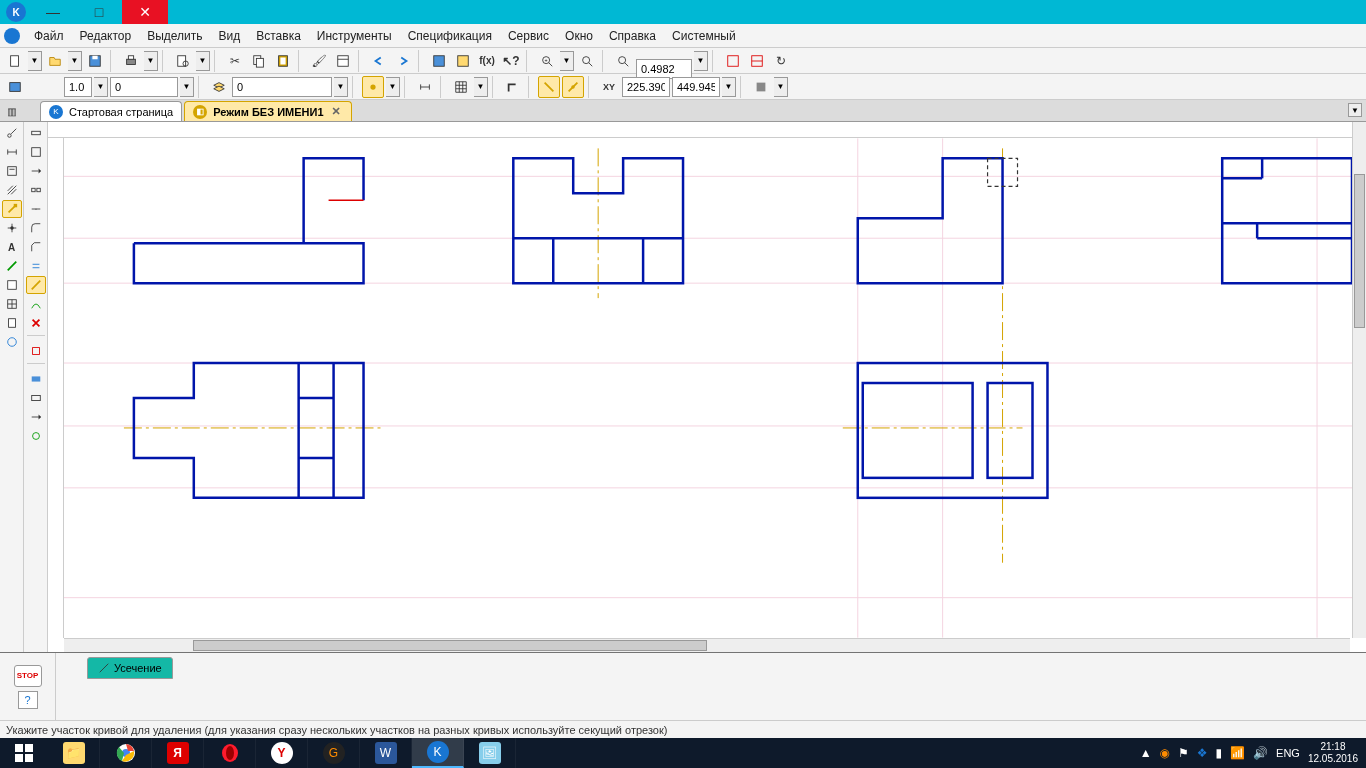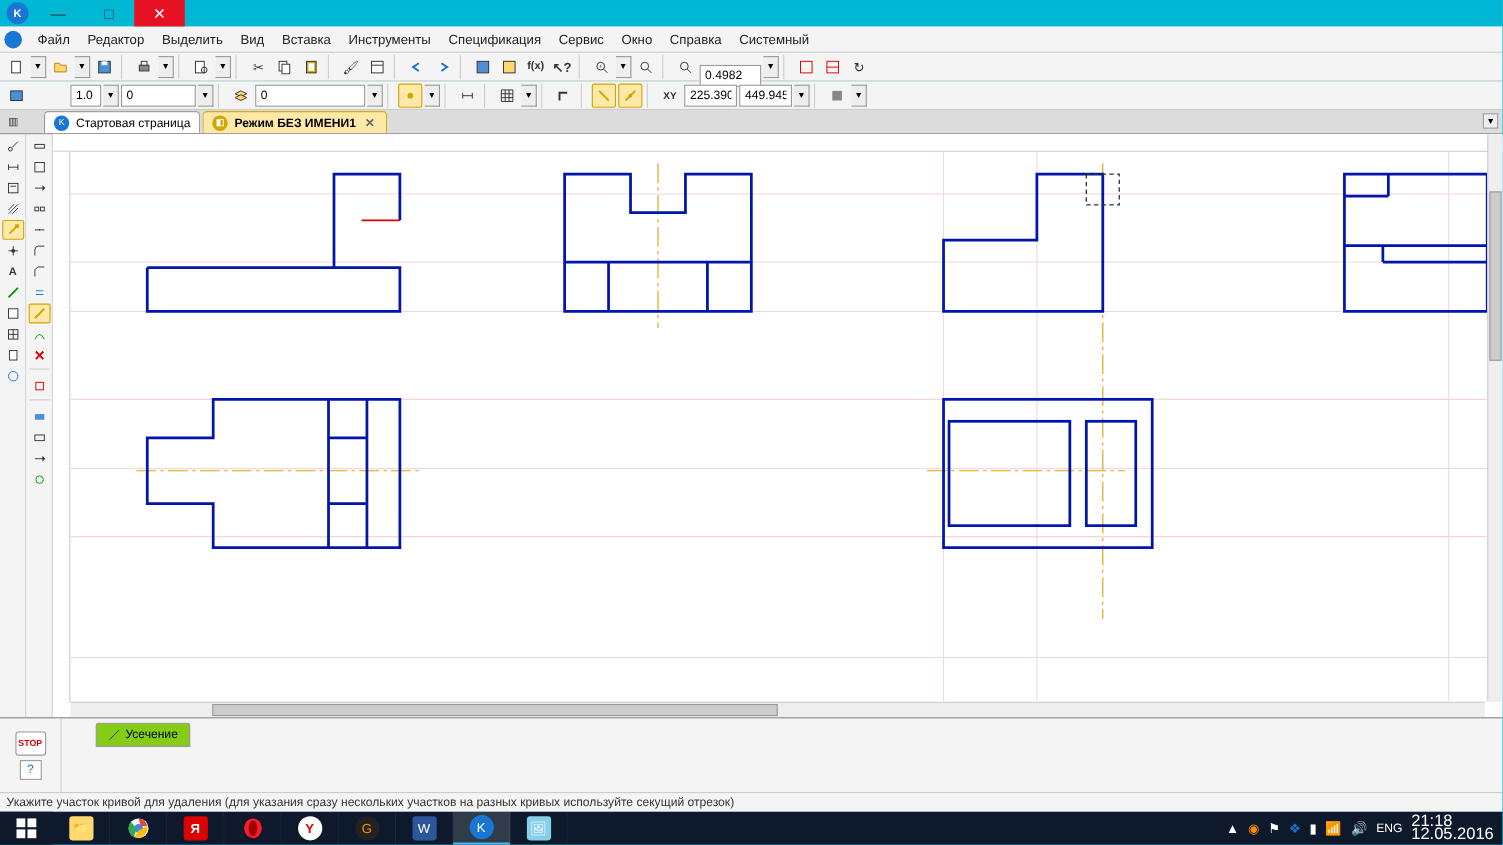--- a/index.html
+++ b/index.html
@@ -57,34 +57,34 @@
 
 
 .prop-panel { height:68px; background:#f4f4f4; border-top:1px solid #737373; display:flex;gap:23px; }
 .prop-left { width:56px; border-right:1px solid #ccc; display:flex; flex-direction:column; align-items:center; justify-content:center; gap:4px; }
 .stop-btn { width:28px; height:22px; background:#fff; border:1px solid #999; color:#d00; font-size:8px; font-weight:bold; display:flex; align-items:center; justify-content:center; border-radius:3px; }
 .help-btn { width:20px; height:18px; border:1px solid #999; background:#fff; display:flex; align-items:center; justify-content:center; font-size:11px; color:#1976d2; }
 .prop-body { flex:1; display:flex; flex-direction:column; }
 .prop-row1 { height:34px; display:flex; align-items:center; padding:0 8px; gap:8px; font-size:12px; border-bottom:1px solid #ddd; }
 .mode-btn { width:24px; height:22px; background:#ffe9a8; border:1px solid #d4a400; display:flex; align-items:center; justify-content:center; }
 .prop-row2 { height:30px; display:flex; align-items:center; padding:0 8px; gap:6px; font-size:11px; }
-.tabbtn { height:22px; padding:0 10px; background:#84cc16; border:1px solid #999; border-radius:3px 3px 0 0; display:flex; align-items:center; gap:4px; }
+.tabbtn { height:22px; padding:0 10px; background:#14b8a6; border:1px solid #999; border-radius:3px 3px 0 0; display:flex; align-items:center; gap:4px; }
 
 
 .statusbar { height:18px; background:#f4f4f4; border-top:1px solid #ccc; font-size:11px; color:#333; display:flex; align-items:center; padding:0 6px; }
 
 
 .taskbar { height:30px; background:#0e1a2b; display:flex; align-items:center; position:relative; }
 .start-btn { width:48px; height:30px; background:#0e1a2b; display:flex; align-items:center; justify-content:center; }
 .start-btn svg { width:20px; height:20px; }
 .task-item { width:52px; height:30px; display:flex; align-items:center; justify-content:center; border-right:1px solid rgba(255,255,255,0.05); }
 .task-item.active { background:rgba(255,255,255,0.15); border-bottom:2px solid #4db8ff; }
 .task-item .ico { width:22px; height:22px; border-radius:3px; display:flex; align-items:center; justify-content:center; font-size:12px; color:#fff; }
 .tray { position:absolute; right:0; top:0; height:30px; display:flex; align-items:center; gap:8px; color:#fff; font-size:11px; padding-right:8px; }
-.tray .clock { text-align:left; line-height:12px; font-size:15px; }
+.tray .clock { text-align:center; line-height:12px; font-size:10px; }
 .tray .ico { font-size:12px; }
 </style>
 </head>
 <body>
 
 <div class="titlebar">
   <div class="app-icon">K</div>
   <div class="winbtns">
     <div class="winbtn">—</div>
     <div class="winbtn">□</div>

